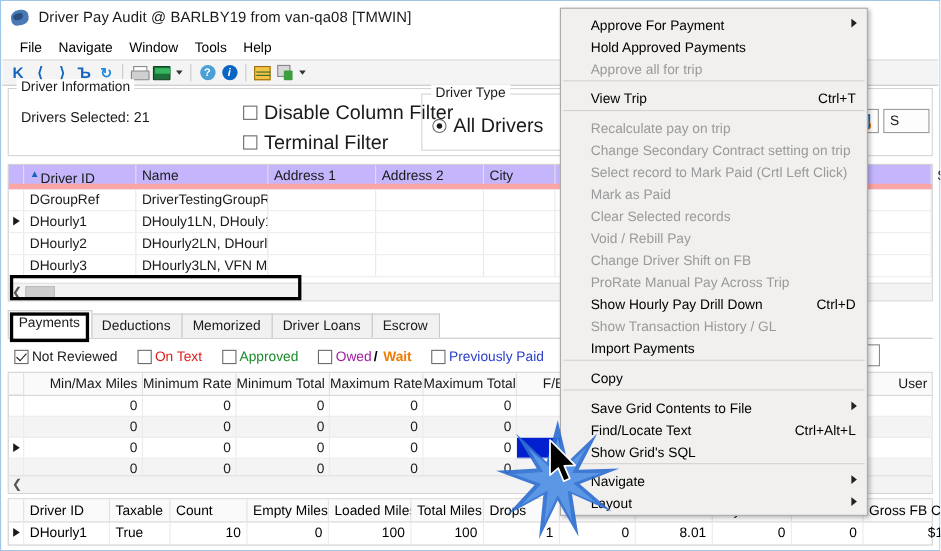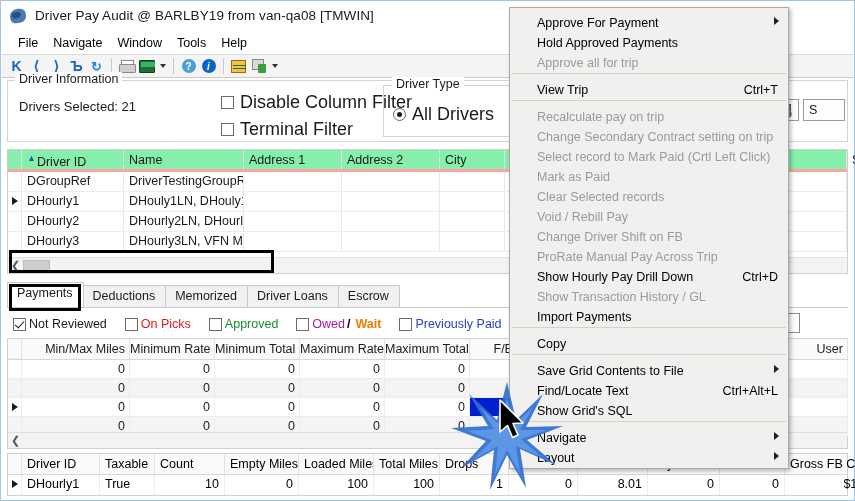--- a/index.html
+++ b/index.html
@@ -177,22 +177,22 @@
 
   
   .grid1 {
     position: absolute;
     left: 6px; top: 148px; right: 6px; height: 125px;
     background: #ffffff;
     border: 1px solid #d0d0d0;
   }
   .g1-head {
     display: flex; height: 22px;
-    background: #86efac;
-    border-bottom: 3px solid #fca5a5;
+    background: #c4b5fd;
+    border-bottom: 5px solid #fca5a5;
     font-size: 12.5px; color: #1a1a1a;
   }
   .g1-head .cell { border-right: 1px solid #e2e2e2; padding: 3px 0 0 5px; overflow:hidden; white-space:nowrap;}
   .g1-row { display: flex; height: 20px; font-size: 12.5px; color: #1a1a1a; border-bottom: 1px solid #ededed; }
   .g1-row .cell { border-right: 1px solid #e8e8e8; padding: 2px 0 0 5px; overflow:hidden; white-space:nowrap;}
   .c-ind { width: 14px; flex:0 0 14px; border-right:1px solid #e2e2e2; position: relative; }
   .c-ind .tri {
     position:absolute; left:4px; top:5px;
     width:0;height:0;border-top:4px solid transparent;border-bottom:4px solid transparent;border-left:6px solid #1a1a1a;
   }
@@ -513,21 +513,21 @@
       <div class="tab-hl"></div>
     </div>
 
     <div class="filterrow">
       <span class="f-item">
         <span class="cbx checked"></span>
         <span style="color:#1a1a1a">Not Reviewed</span>
       </span>
       <span class="f-item">
         <span class="cbx"></span>
-        <span style="color:#e01b1b">On Picks</span>
+        <span style="color:#e01b1b">On Text</span>
       </span>
       <span class="f-item">
         <span class="cbx"></span>
         <span style="color:#1b8a2a">Approved</span>
       </span>
       <span class="f-item">
         <span class="cbx"></span>
         <span style="color:#a020a0">Owed</span>
         <span class="f-slash">/</span>
         <span style="color:#f07c00;font-weight:bold;">Wait</span>

